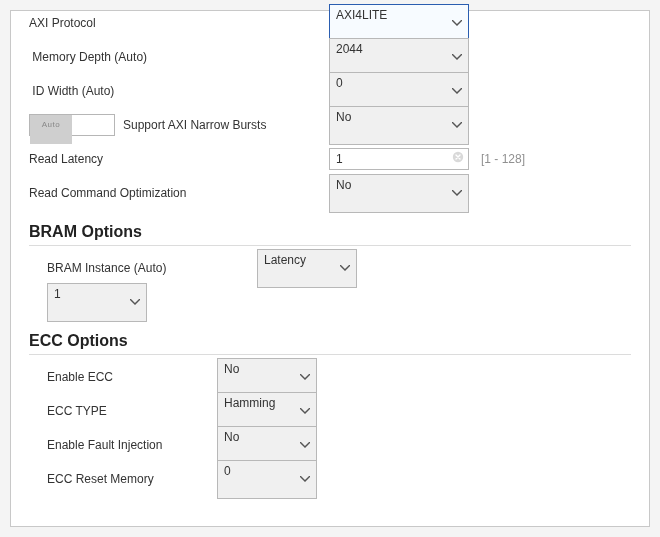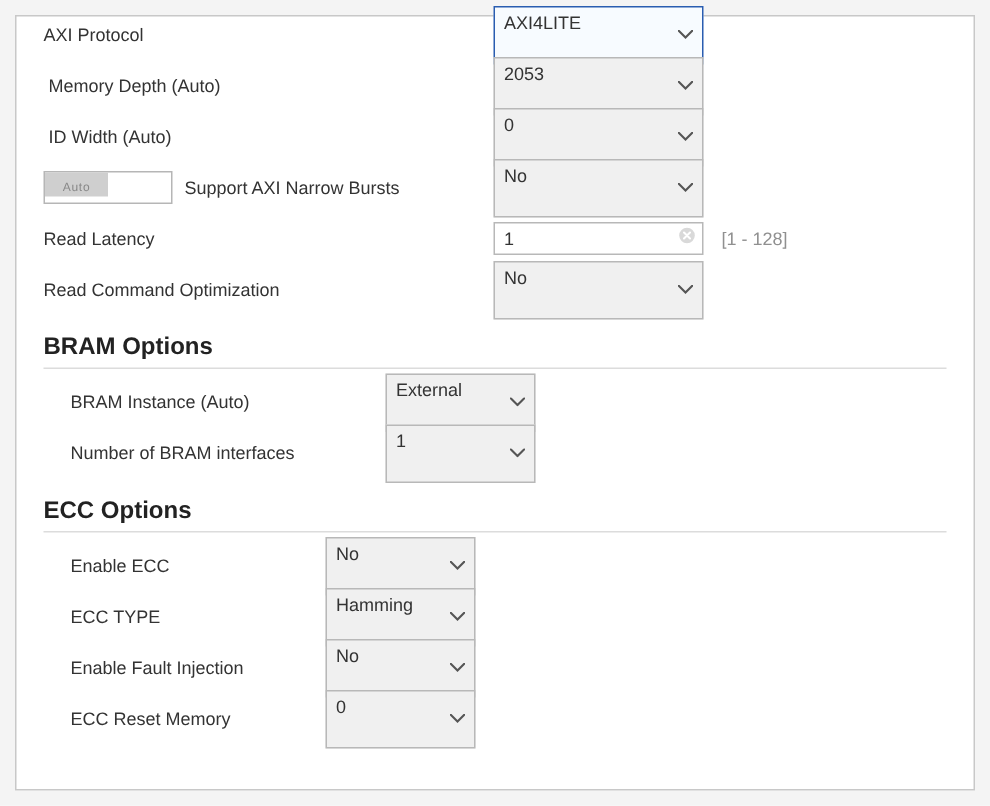--- a/index.html
+++ b/index.html
@@ -91,21 +91,21 @@
     border: 1px solid #b6b6b6;
     background: #fff;
     margin-right: 8px;
     position: relative;
     cursor: pointer;
     vertical-align: middle;
   }
   .toggle .knob {
     position: absolute;
     left: 0; top: 0;
-    width: 42px; height: 16px;
+    width: 42px; height: 29px;
     background: #cfcfcf;
     box-sizing: border-box;
     font-size: 8px;
     color: #888;
     text-align: center;
     line-height: 20px;
     letter-spacing: 0.5px;
   }
 
   .section-title {
@@ -146,21 +146,21 @@
           </span>
         </div>
       </div>
     </div>
 
 
     <div class="row">
       <div class="label-col">&nbsp;<span>Memory Depth (Auto)</span></div>
       <div class="ctrl-col">
         <div class="sel">
-          <span>2053</span>
+          <span>2044</span>
           <span class="chev">
             <svg width="10" height="6" viewBox="0 0 10 6">
                 <path d="M0 0 L5 5 L10 0" fill="none" stroke="#555" stroke-width="1.4"></path>
               </svg>
           </span>
         </div>
       </div>
     </div>
 
     <div class="row">
@@ -226,31 +226,30 @@
       </div>
     </div>
 
     <div class="section-title">BRAM Options</div>
     <div class="rule"></div>
     <div class="sub">
       <div class="row">
         <div class="label-col">BRAM Instance (Auto)</div>
         <div class="ctrl-col">
           <div class="sel">
-            <span>External</span>
-            <span class="chev">
-              <svg width="10" height="6" viewBox="0 0 10 6">
-                  <path d="M0 0 L5 5 L10 0" fill="none" stroke="#555" stroke-width="1.4"></path>
-                </svg>
-            </span>
-          </div>
-        </div>
-      </div>
-      <div class="row">
-        <div class="label-col">Number of BRAM interfaces</div>
+            <span>Latency</span>
+            <span class="chev">
+              <svg width="10" height="6" viewBox="0 0 10 6">
+                  <path d="M0 0 L5 5 L10 0" fill="none" stroke="#555" stroke-width="1.4"></path>
+                </svg>
+            </span>
+          </div>
+        </div>
+      </div>
+      <div class="row">
         <div class="ctrl-col">
           <div class="sel">
             <span>1</span>
             <span class="chev">
               <svg width="10" height="6" viewBox="0 0 10 6">
                   <path d="M0 0 L5 5 L10 0" fill="none" stroke="#555" stroke-width="1.4"></path>
                 </svg>
             </span>
           </div>
         </div>

